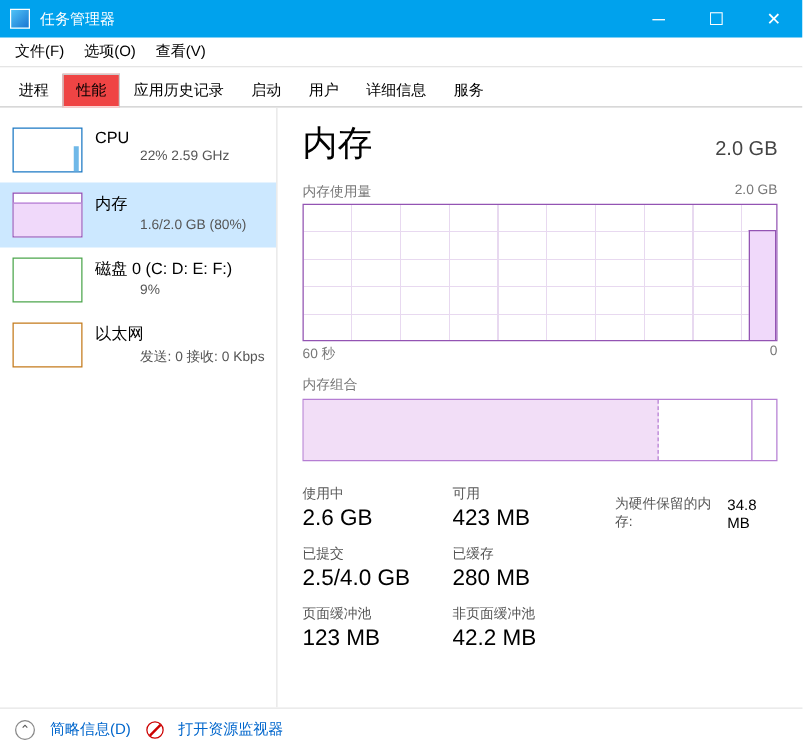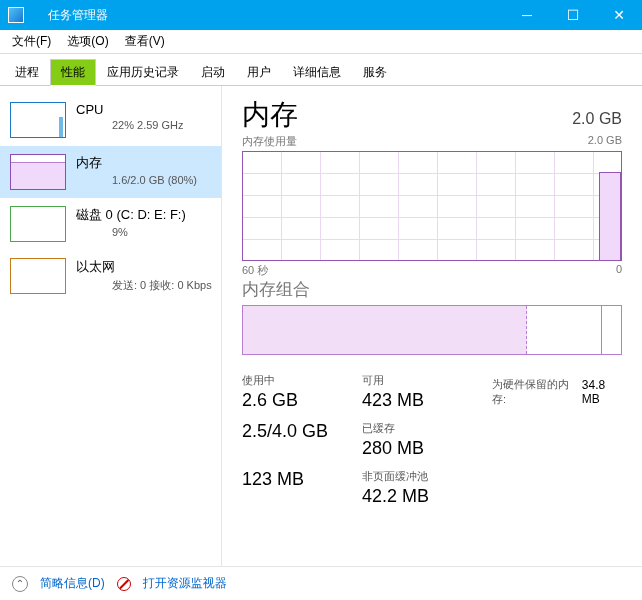--- a/index.html
+++ b/index.html
@@ -1,66 +1,66 @@
 <!DOCTYPE html>
 <html><head>
 <meta charset="utf-8">
 <style>
 * { margin: 0; padding: 0; box-sizing: border-box; }
 body { font-family: "Microsoft YaHei", "Segoe UI", sans-serif; font-size: 12px; color: #000; background: #fff; width: 642px; height: 600px; overflow: hidden; }
 
 .titlebar { background: #00a2ed; height: 30px; display: flex; align-items: center; color: #fff; }
 .titlebar-icon { width: 16px; height: 16px; margin-left: 8px; background: linear-gradient(135deg, #4fc3f7, #1976d2); border: 1px solid #fff; }
-.titlebar-text { margin-left: 24px; font-size: 12px; }
+.titlebar-text { margin-left: 8px; font-size: 12px; }
 .titlebar-controls { margin-left: auto; display: flex; }
 .titlebar-controls div { width: 46px; height: 30px; display: flex; align-items: center; justify-content: center; font-size: 14px; }
 
 .menubar { border-bottom: 1px solid #ddd; height: 24px; display: flex; padding-left: 4px; }
 .menubar span { padding: 3px 8px; font-size: 12px; }
 
 .tabs { display: flex; padding: 4px 4px 0 4px; border-bottom: 1px solid #ccc; background: #fff; }
 .tab { padding: 4px 10px; border: 1px solid transparent; border-bottom: none; font-size: 12px; position: relative; top: 1px; }
-.tab.active { border-color: #ccc; background: #84cc16; border-bottom: 1px solid #fff; }
+.tab.active { border-color: #ccc; background: #ef4444; border-bottom: 1px solid #fff; }
 
 .content { display: flex; height: 480px; }
 
 .sidebar { width: 222px; border-right: 1px solid #e5e5e5; padding-top: 8px; overflow: hidden; }
 .side-item { display: flex; padding: 8px 10px; cursor: pointer; }
 .side-item.selected { background: #cce8ff; }
 .side-thumb { width: 56px; height: 36px; border: 1px solid; flex-shrink: 0; position: relative; background: #fff; }
 .side-thumb.cyan { border-color: #1b78c4; }
 .side-thumb.purple { border-color: #8d4cb5; }
 .side-thumb.green { border-color: #4ca64c; }
 .side-thumb.orange { border-color: #c47a1b; }
 .side-info { margin-left: 10px; }
 .side-title { font-size: 13px; margin-bottom: 2px; }
 .side-sub { font-size: 11px; color: #555; white-space: nowrap; margin-left: 36px; }
 
 .detail { flex: 1; padding: 10px 20px; overflow: hidden; }
 .detail-header { display: flex; align-items: baseline; justify-content: space-between; }
 .detail-title { font-size: 28px; font-weight: 300; }
 .detail-total { font-size: 16px; color: #444; }
-.chart-label-row { display: flex; justify-content: space-between; font-size: 11px; color: #777; margin-top: 0; }
+.chart-label-row { display: flex; justify-content: space-between; font-size: 11px; color: #777; margin-top: 12px; }
 .chart-box { border: 1px solid #9354b3; height: 110px; margin-top: 2px; position: relative; background: repeating-linear-gradient(to right, transparent, transparent 38px, #e8d9f0 38px, #e8d9f0 39px), repeating-linear-gradient(to bottom, transparent, transparent 21px, #e8d9f0 21px, #e8d9f0 22px); }
 .chart-fill { position: absolute; right: 0; bottom: 0; width: 22px; height: 88px; background: #f0d9fa; border: 1px solid #9354b3; border-bottom: none; }
 .axis-row { display: flex; justify-content: space-between; font-size: 11px; color: #777; margin-top: 2px; }
-.comp-label { font-size: 17px; color: #777; margin-top: 0; }
+.comp-label { font-size: 11px; color: #777; margin-top: 10px; }
 .comp-box { border: 1px solid #b57ed3; height: 50px; margin-top: 4px; display: flex; }
 .comp-used { background: #f2def7; border-right: 1px dashed #b57ed3; }
 .comp-free { border-right: 1px solid #b57ed3; }
 
 .stats { margin-top: 18px; }
 .stat-row { display: flex; margin-bottom: 10px; }
 .stat-block { }
 .stat-label { font-size: 11px; color: #555; margin-bottom: 2px; }
 .stat-value { font-size: 18px; }
 .col1 { width: 120px; }
 .col2 { width: 130px; }
 .col3 { flex: 1; }
-.hw-reserve { display: flex; align-items: center; gap: 8px; font-size: 11px; color: #555; }
+.hw-reserve { display: flex; align-items: flex-end; gap: 8px; font-size: 11px; color: #555; }
 .hw-reserve-val { color: #000; font-size: 12px; }
 
 .footer { position: absolute; bottom: 0; left: 0; right: 0; border-top: 1px solid #e5e5e5; padding: 8px 12px; display: flex; align-items: center; gap: 12px; font-size: 12px; background: #fff; }
 .footer a { color: #0066cc; cursor: pointer; }
 .circle-up { width: 16px; height: 16px; border: 1px solid #888; border-radius: 50%; display: flex; align-items: center; justify-content: center; font-size: 10px; color: #555; }
 .no-icon { width: 14px; height: 14px; border: 1.5px solid #c00; border-radius: 50%; position: relative; }
 .no-icon::after { content: ""; position: absolute; width: 100%; height: 1.5px; background: #c00; top: 50%; left: 0; transform: translateY(-50%) rotate(-45deg); }
 .inner-line { position: absolute; right: 2px; bottom: 0; width: 4px; height: 20px; }
 .inner-line.cyan { background: #6fb8e8; }
 .inner-fill-mem { position: absolute; left: 0; right: 0; bottom: 0; height: 80%; background: #f0d9fa; border-top: 1px solid #b57ed3; }
@@ -163,29 +163,31 @@
           <div class="stat-label">可用</div>
           <div class="stat-value">423 MB</div>
         </div>
         <div class="stat-block col3 hw-reserve">
           <span>为硬件保留的内存:</span>
           <span class="hw-reserve-val">34.8 MB</span>
         </div>
       </div>
       <div class="stat-row">
         <div class="stat-block col1">
+          <div class="stat-label">已提交</div>
           <div class="stat-value">2.5/4.0 GB</div>
         </div>
         <div class="stat-block col2">
           <div class="stat-label">已缓存</div>
           <div class="stat-value">280 MB</div>
         </div>
       </div>
       <div class="stat-row">
         <div class="stat-block col1">
+          <div class="stat-label">页面缓冲池</div>
           <div class="stat-value">123 MB</div>
         </div>
         <div class="stat-block col2">
           <div class="stat-label">非页面缓冲池</div>
           <div class="stat-value">42.2 MB</div>
         </div>
       </div>
     </div>
   </div>
 </div>

